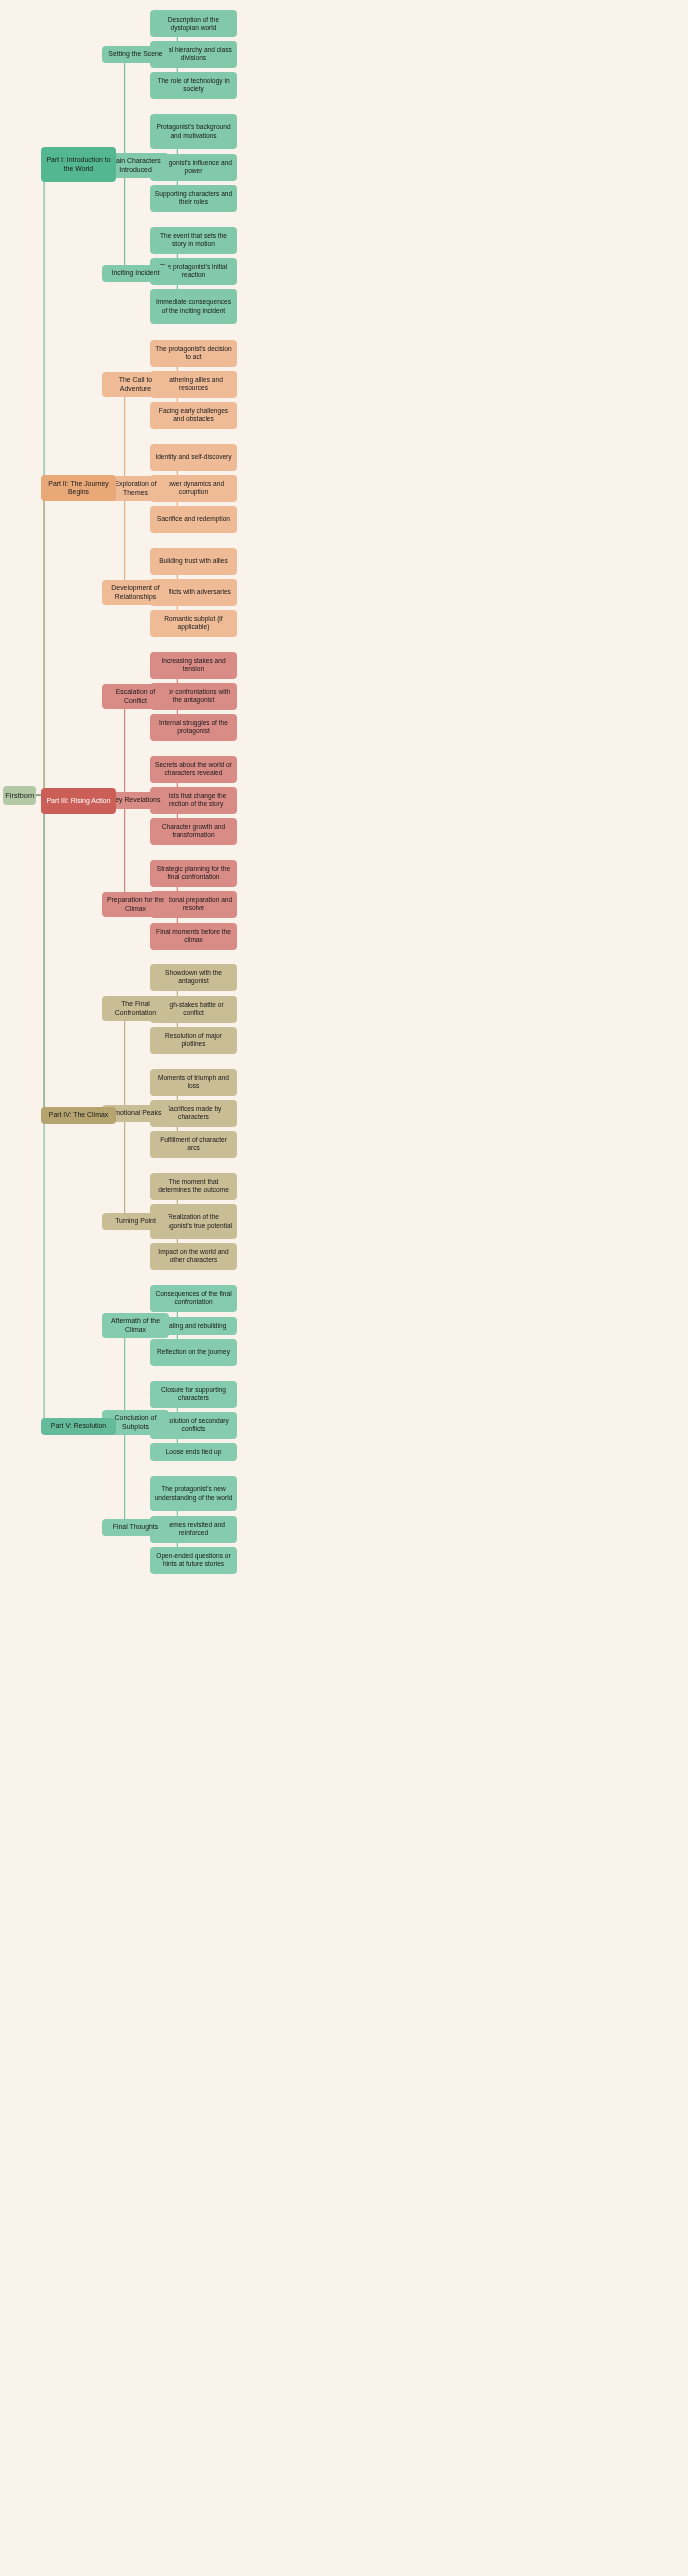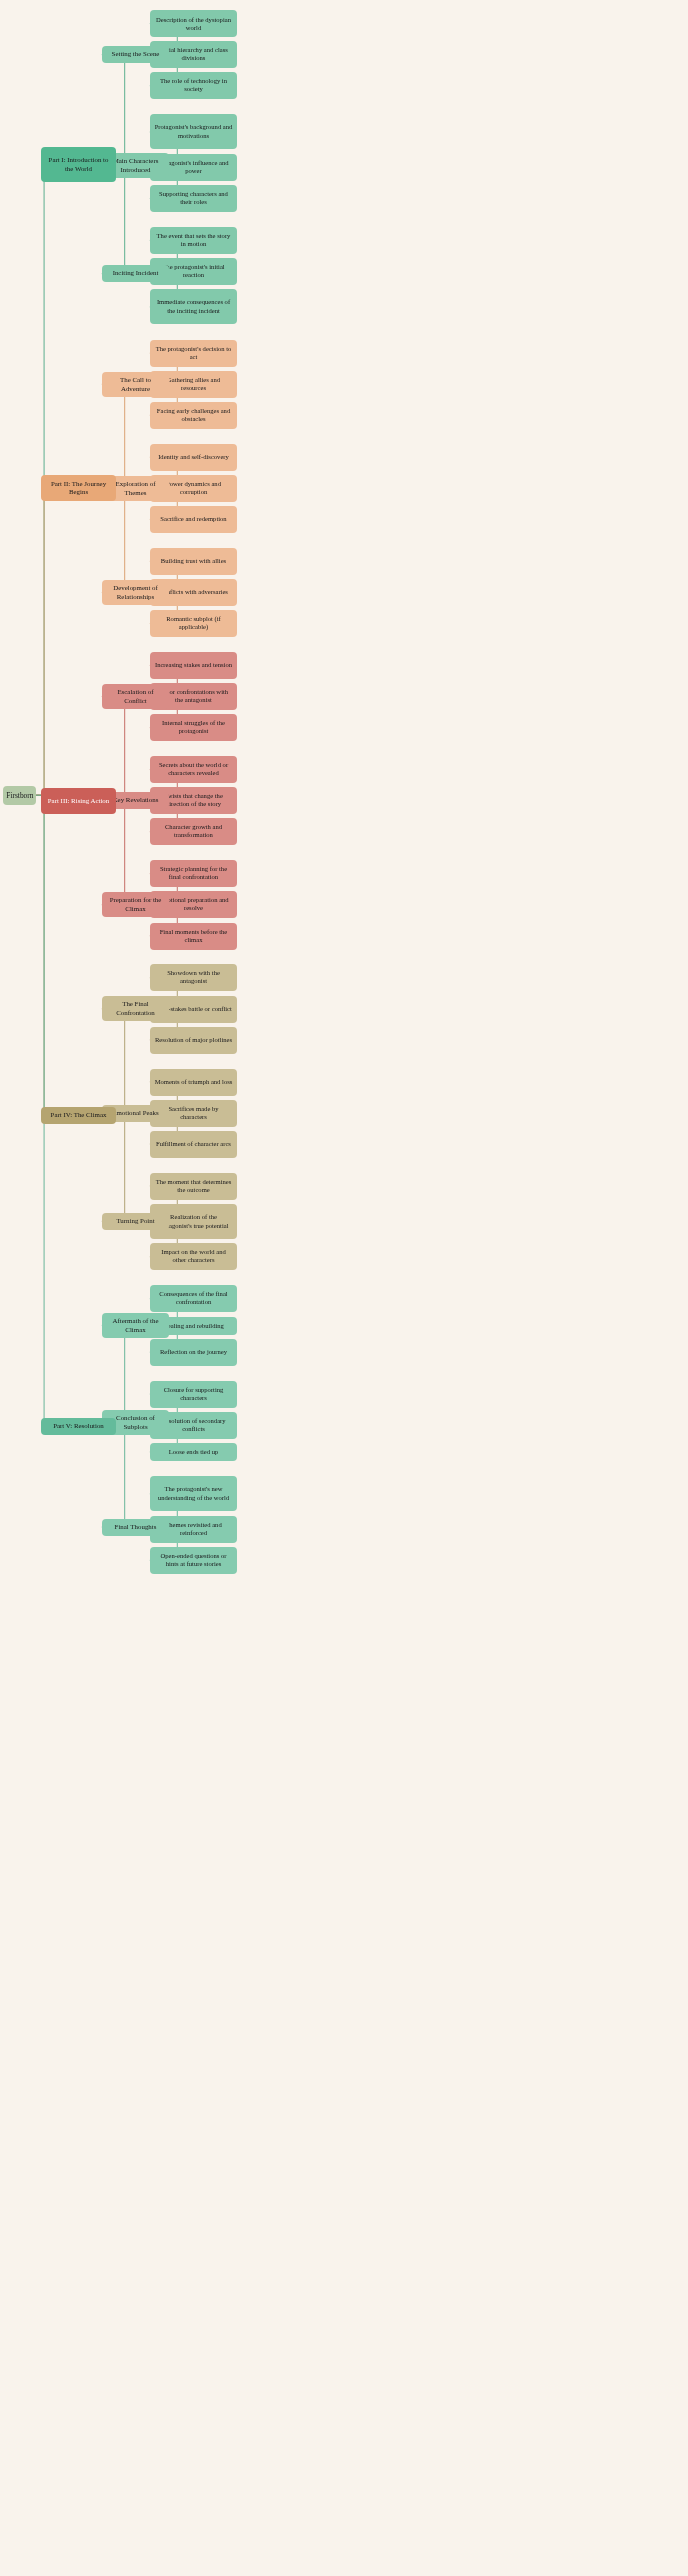--- a/index.html
+++ b/index.html
@@ -3,21 +3,21 @@
 <meta charset="utf-8">
 <style>
   html,body{margin:0;padding:0;}
   body{
     width:689px;height:2576px;
     background:#f9f3ec;
     font-family:"Liberation Sans", sans-serif;
     overflow:hidden;
     position:relative;
   }
-  #map{position:absolute;inset:0;width:689px;height:2576px;font-family:Liberation Serif, serif;}
+  #map{position:absolute;inset:0;width:689px;height:2576px;}
   svg.links{position:absolute;left:0;top:0;width:689px;height:2576px;pointer-events:none;}
   .node{
     position:absolute;
     box-sizing:border-box;
     display:flex;align-items:center;justify-content:center;
     text-align:center;
     border-radius:4px;
     padding:2.3px 4.6px;
     line-height:1.22;
     color:#18181a;

